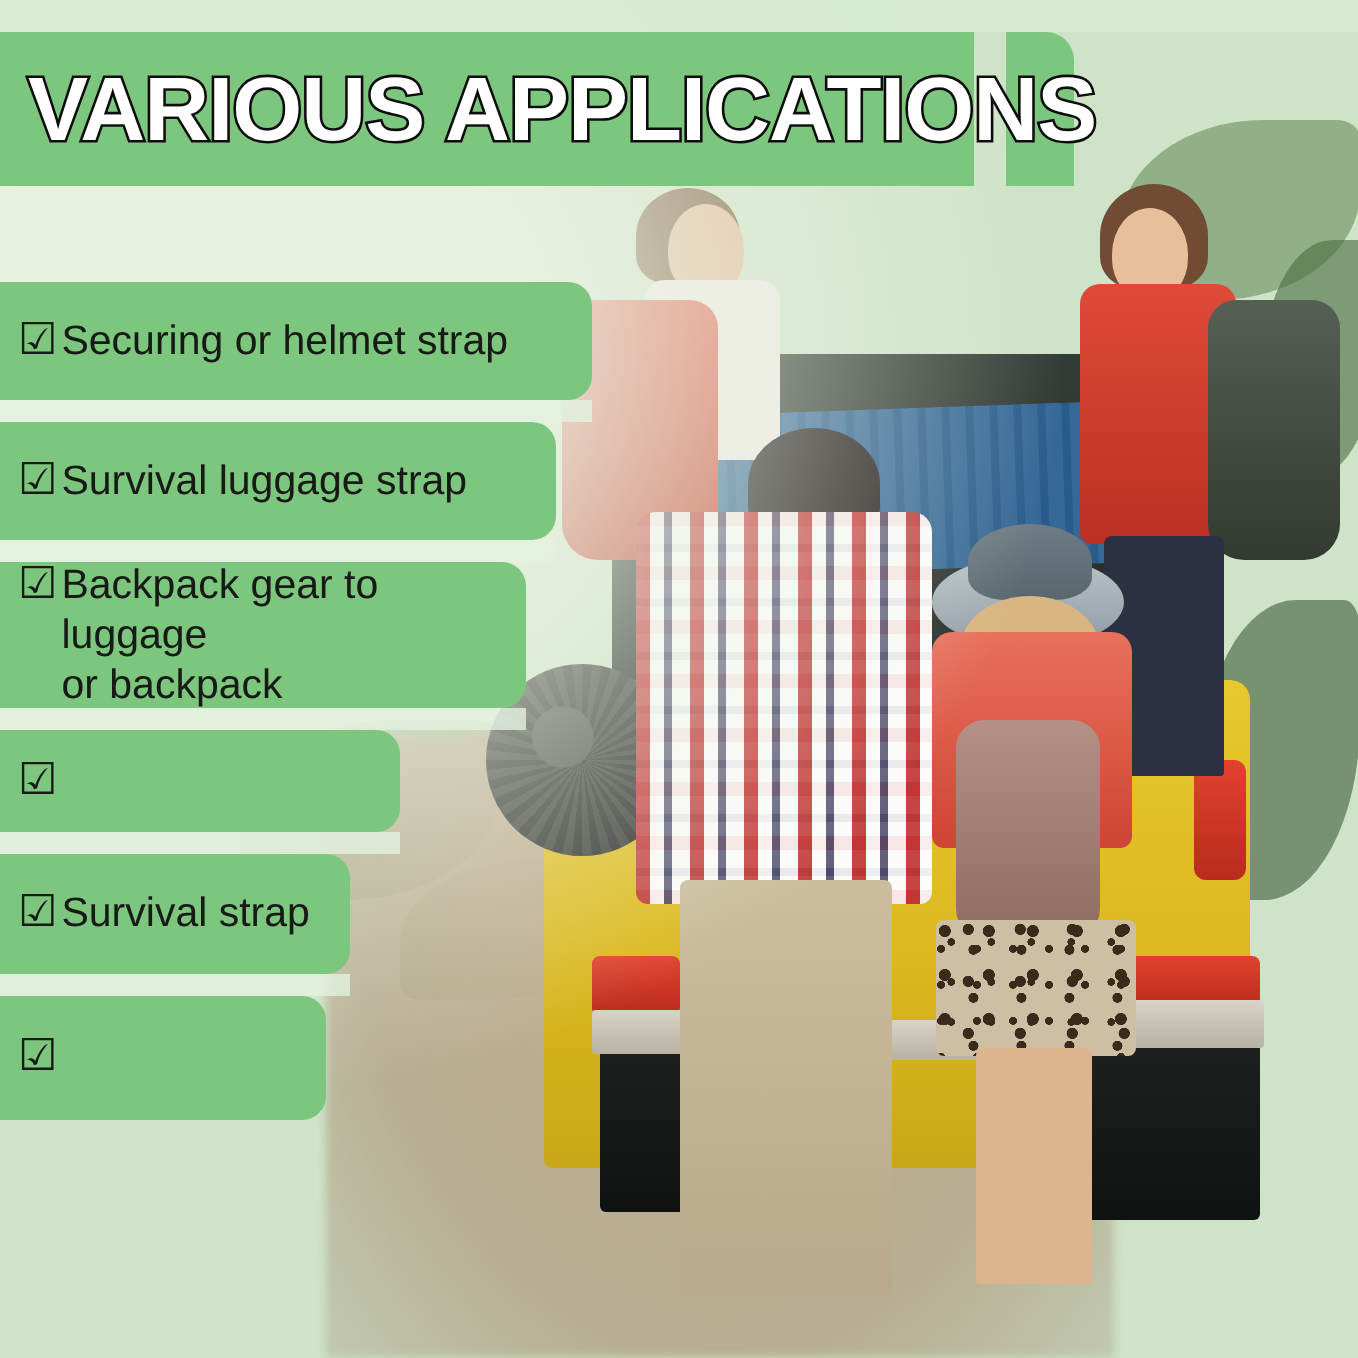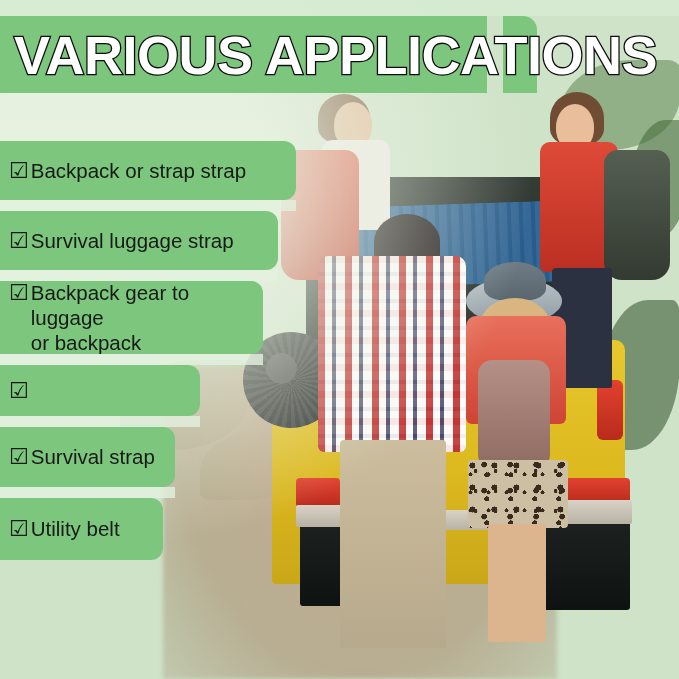--- a/index.html
+++ b/index.html
@@ -180,21 +180,21 @@
     background: #7cc67d;
     border-top-right-radius: 14px;
   }
   .title-text {
     position: absolute;
     left: 14px;
     top: 16px;
     height: 77px;
     display: flex;
     align-items: center;
-    font-size: 54px;
+    font-size: 45px;
     font-weight: bold;
     letter-spacing: -0.5px;
     color: #ffffff;
     font-family: "Liberation Sans", sans-serif;
     white-space: nowrap;
     -webkit-text-stroke: 2.6px #0d0d0d;
     paint-order: stroke fill;
     text-shadow: 0 0 0 #000;
   }
 
@@ -308,21 +308,21 @@
 
   <div class="gap-strip" style="top:200px;width:296px;height:11px;"></div>
   <div class="gap-strip" style="top:270px;width:278px;height:11px;"></div>
   <div class="gap-strip" style="top:354px;width:263px;height:11px;"></div>
   <div class="gap-strip" style="top:416px;width:200px;height:11px;"></div>
   <div class="gap-strip" style="top:487px;width:175px;height:11px;"></div>
 
   <div class="bar" style="top:141px;width:296px;height:59px;">
     <span class="bar-inner">
       <span class="check">☑</span>
-      <span class="bar-label">Backpack or strap strap</span>
+      <span class="bar-label">Securing or helmet strap</span>
     </span>
   </div>
 
   <div class="bar" style="top:211px;width:278px;height:59px;">
     <span class="bar-inner">
       <span class="check">☑</span>
       <span class="bar-label">Survival luggage strap</span>
     </span>
   </div>
 
@@ -343,17 +343,16 @@
   <div class="bar" style="top:427px;width:175px;height:60px;">
     <span class="bar-inner">
       <span class="check">☑</span>
       <span class="bar-label">Survival strap</span>
     </span>
   </div>
 
   <div class="bar" style="top:498px;width:163px;height:62px;">
     <span class="bar-inner">
       <span class="check">☑</span>
-      <span class="bar-label">Utility belt</span>
     </span>
   </div>
 
 </div>
 
 </body></html>

